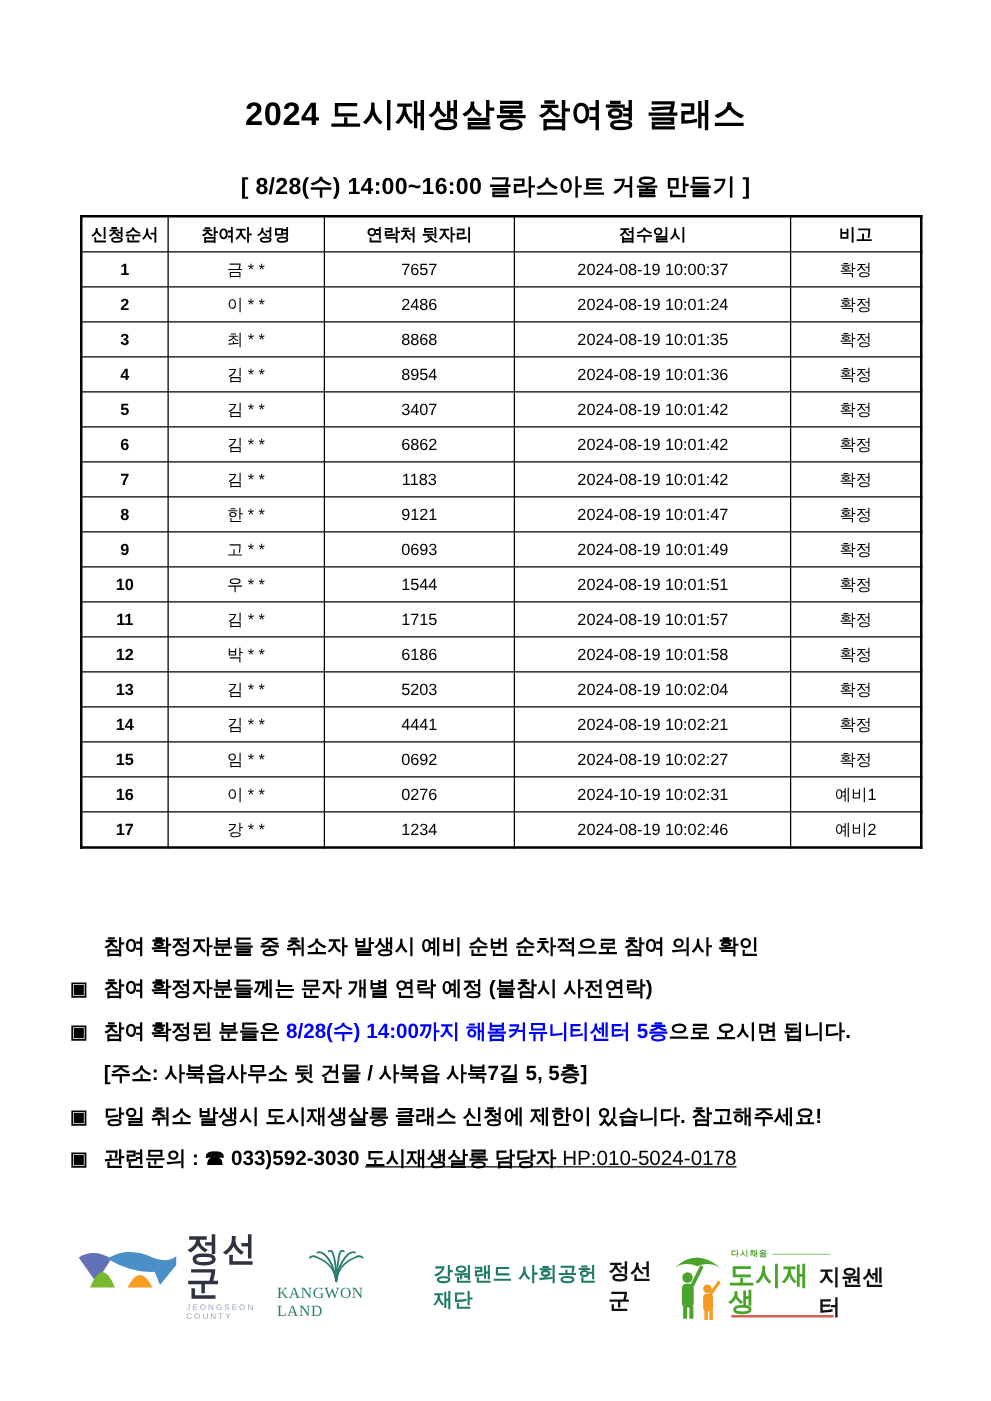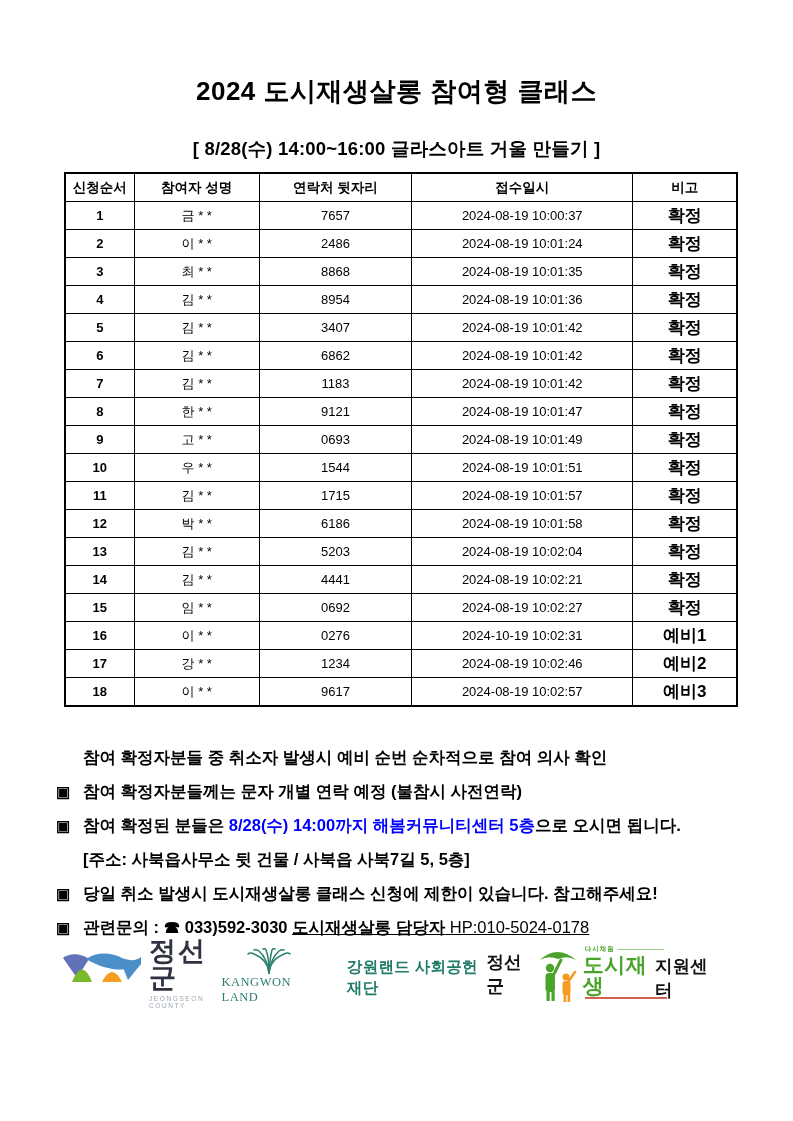--- a/index.html
+++ b/index.html
@@ -12,32 +12,32 @@
   
   .title{top:74px;left:0;right:0;text-align:center;font-size:26px;font-weight:800;letter-spacing:.5px;}
   .subtitle{top:136px;left:0;right:0;text-align:center;font-size:18.5px;font-weight:700;letter-spacing:.2px;}
   
   .table-wrap{top:172px;left:64px;width:674px;border-radius:31px;}
   table{width:100%;border-collapse:collapse;table-layout:fixed;border:2px solid #000;}
   th,td{border:1.5px solid #000;text-align:center;vertical-align:middle;padding:0;height:27px;overflow:hidden;white-space:nowrap;}
   th{font-size:13.5px;font-weight:700;}
   td{font-size:13px;font-weight:400;}
   td.c0{font-weight:700;}
-  td.c4{font-weight:700;font-size:17px;}
+  td.c4{font-weight:400;font-size:13px;}
   col.w0{width:10.3%;} col.w1{width:18.6%;} col.w2{width:22.7%;} col.w3{width:32.9%;} col.w4{width:15.5%;}
   
   .notes{top:740px;left:56px;width:712px;}
   .note-line{height:34px;line-height:34px;white-space:nowrap;font-size:16.5px;font-weight:700;}
   .bullet{display:inline-block;width:27px;font-size:15px;}
   .indent{padding-left:27px;}
   .seg-blue{color:var(--accent-blue,#0000ff);}
   .seg-bold-underline{text-decoration:underline;}
   .seg-underline{text-decoration:underline;font-weight:400;}
   
-  .logos{top:938px;left:62px;width:652px;display:flex;justify-content:space-between;align-items:center;}
+  .logos{top:986px;left:62px;width:652px;display:flex;justify-content:space-between;align-items:flex-end;}
   .logo{display:flex;align-items:center;}
   
   .l1-text{margin-left:7px;display:flex;flex-direction:column;align-items:center;}
   .l1-name{font-size:27px;font-weight:700;color:#2f3240;letter-spacing:2px;line-height:1;}
   .l1-sub{font-size:6.5px;color:#9aa6b2;letter-spacing:1.6px;margin-top:3px;}
   
   .logo-kw{margin-top:6px;align-items:flex-start;}
   .l2-left{display:flex;flex-direction:column;align-items:center;}
   .l2-word{font-family:"Liberation Serif", serif;font-size:12.5px;color:#2b7f6e;letter-spacing:.5px;margin-top:1px;}
   .l2-org{font-size:15.5px;font-weight:700;color:#1f7a68;margin-left:31px;margin-top:9px;letter-spacing:.3px;}
@@ -189,27 +189,20 @@
           <td class="c3">2024-10-19 10:02:31</td>
           <td class="c4">예비1</td>
         </tr>
         <tr>
           <td class="c0">17</td>
           <td class="c1">강 * *</td>
           <td class="c2">1234</td>
           <td class="c3">2024-08-19 10:02:46</td>
           <td class="c4">예비2</td>
         </tr>
-        <tr>
-          <td class="c0">18</td>
-          <td class="c1">이 * *</td>
-          <td class="c2">9617</td>
-          <td class="c3">2024-08-19 10:02:57</td>
-          <td class="c4">예비3</td>
-        </tr>
       </tbody>
   </table>
 </div>
 
 <div class="abs notes" id="notes">
     <div class="note-line indent"><span>참여 확정자분들 중 취소자 발생시 예비 순번 순차적으로 참여 의사 확인</span></div>
     <div class="note-line"><span class="bullet">▣</span><span>참여 확정자분들께는 문자 개별 연락 예정 (불참시 사전연락)</span></div>
     <div class="note-line"><span class="bullet">▣</span><span>참여 확정된 분들은 </span><span class="seg-blue">8/28(수) 14:00까지 해봄커뮤니티센터 5층</span><span>으로 오시면 됩니다.</span></div>
     <div class="note-line indent"><span>[주소: 사북읍사무소 뒷 건물 / 사북읍 사북7길 5, 5층]</span></div>
     <div class="note-line"><span class="bullet">▣</span><span>당일 취소 발생시 도시재생살롱 클래스 신청에 제한이 있습니다. 참고해주세요!</span></div>

